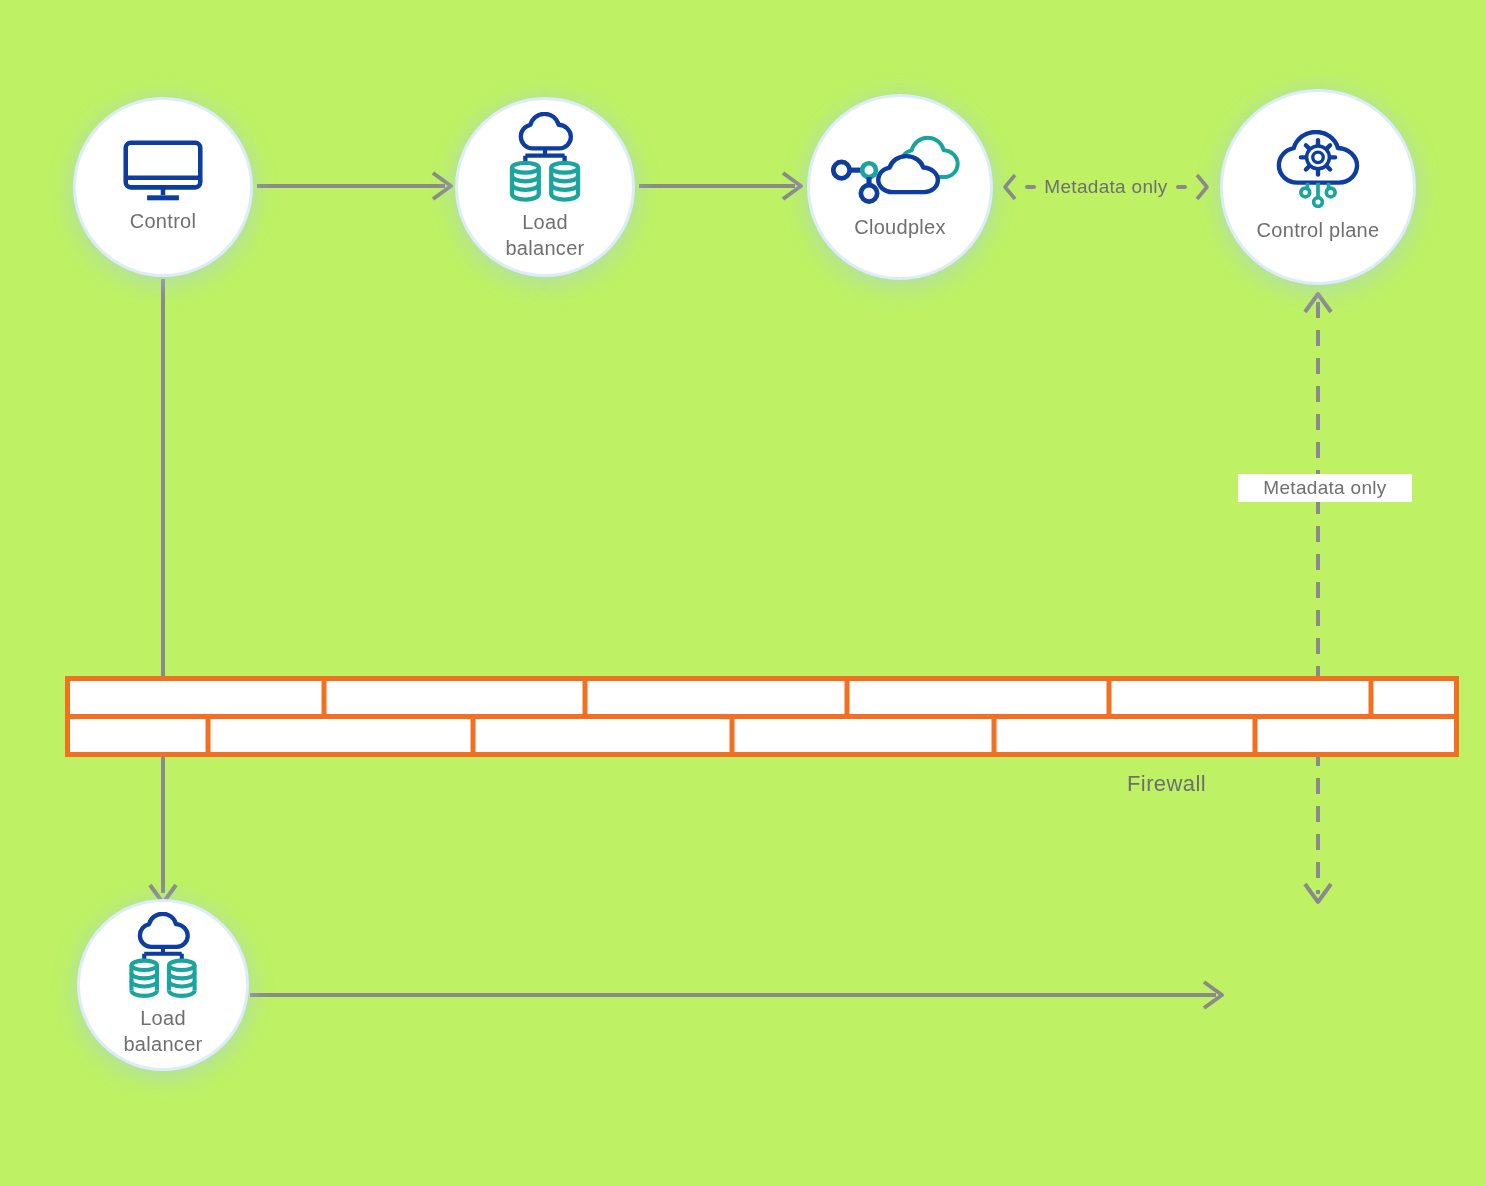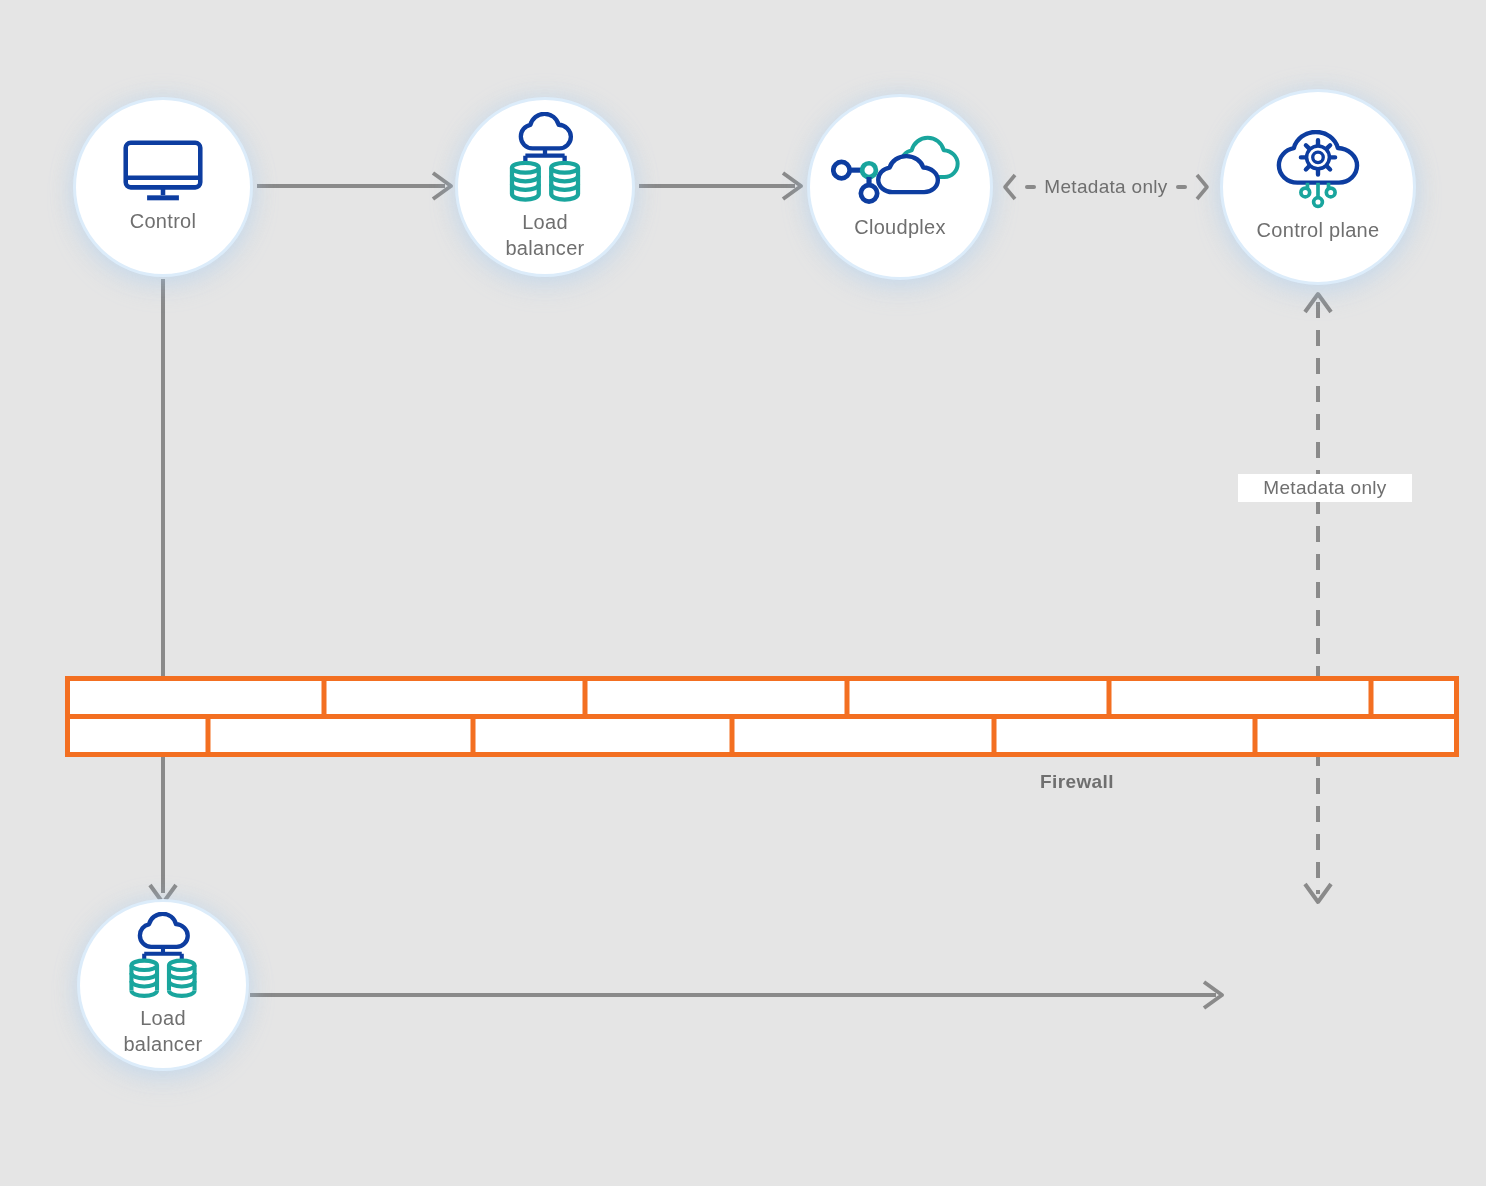--- a/index.html
+++ b/index.html
@@ -1,34 +1,34 @@
 <!DOCTYPE html>
 <html><head>
 <meta charset="utf-8">
 <style>
   html,body{margin:0;padding:0;background:#ffffff;}
   .canvas{
-    position:relative;width:1486px;height:1186px;background:#e5e5e5;
+    position:relative;width:1486px;height:1186px;background:#bef264;
     font-family:"Liberation Sans", sans-serif;overflow:hidden;
   }
   .node{
     position:absolute;background:#fff;border-radius:50%;
     display:flex;flex-direction:column;align-items:center;justify-content:center;gap:7px;
     border:3px solid #dcecfa;
     box-shadow:0 0 22px rgba(168,205,240,.38), 0 10px 26px rgba(168,205,240,.28);
     z-index:3;box-sizing:border-box;
   }
   .nlabel{
     color:#6f6f6f;font-size:20px;line-height:1.28;text-align:center;letter-spacing:.3px;
   }
   .nlabel.narrow{width:112px;text-align:center;}
   .edge{position:absolute;z-index:1;}
   .fw{position:absolute;z-index:2;}
   .fw-label{
-    position:absolute;z-index:4;color:#6f6f6f;font-size:19px;letter-spacing:.4px;text-align:left;font-weight:bold;
+    position:absolute;z-index:4;color:#6f6f6f;font-size:22px;letter-spacing:.4px;text-align:right;
   }
   .meta-h{
     position:absolute;z-index:4;display:flex;align-items:center;justify-content:center;gap:8px;
     color:#6f6f6f;font-size:19px;letter-spacing:.3px;white-space:nowrap;
   }
   .meta-dash{width:11px;height:3.5px;background:#8a8a8a;border-radius:2px;}
   .meta-v{
     position:absolute;z-index:4;color:#6f6f6f;font-size:19px;letter-spacing:.3px;
     background:#ffffff;padding:3px 6px;text-align:center;white-space:nowrap;
   }

